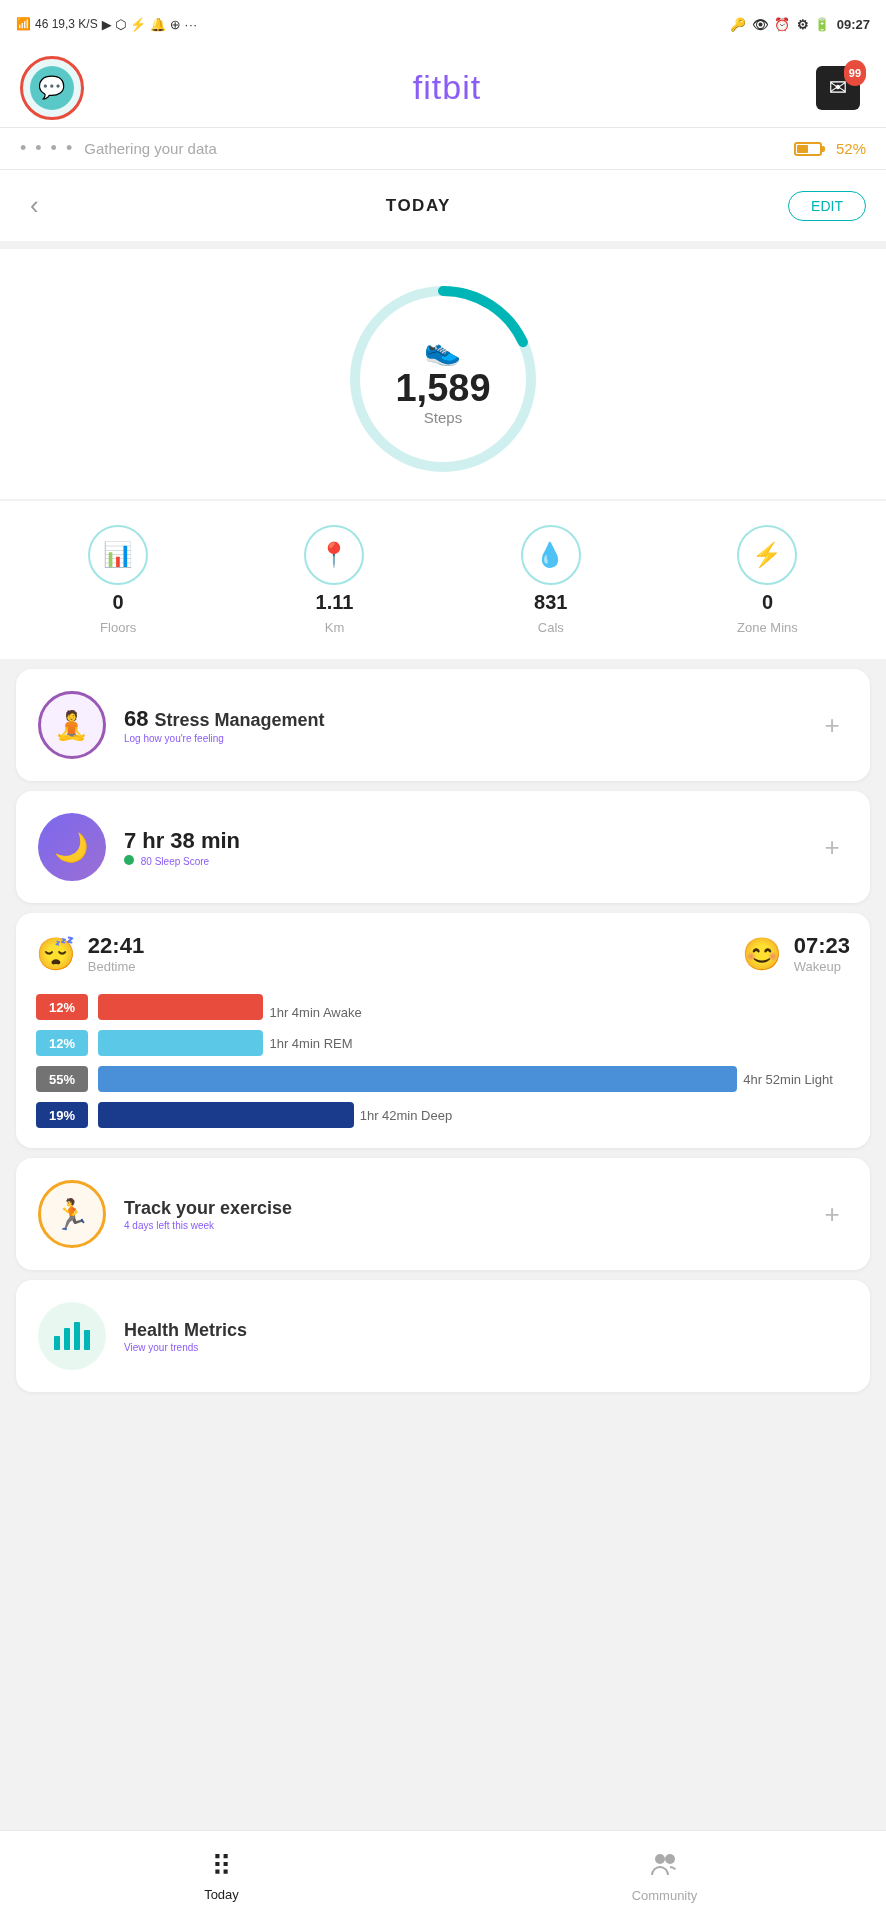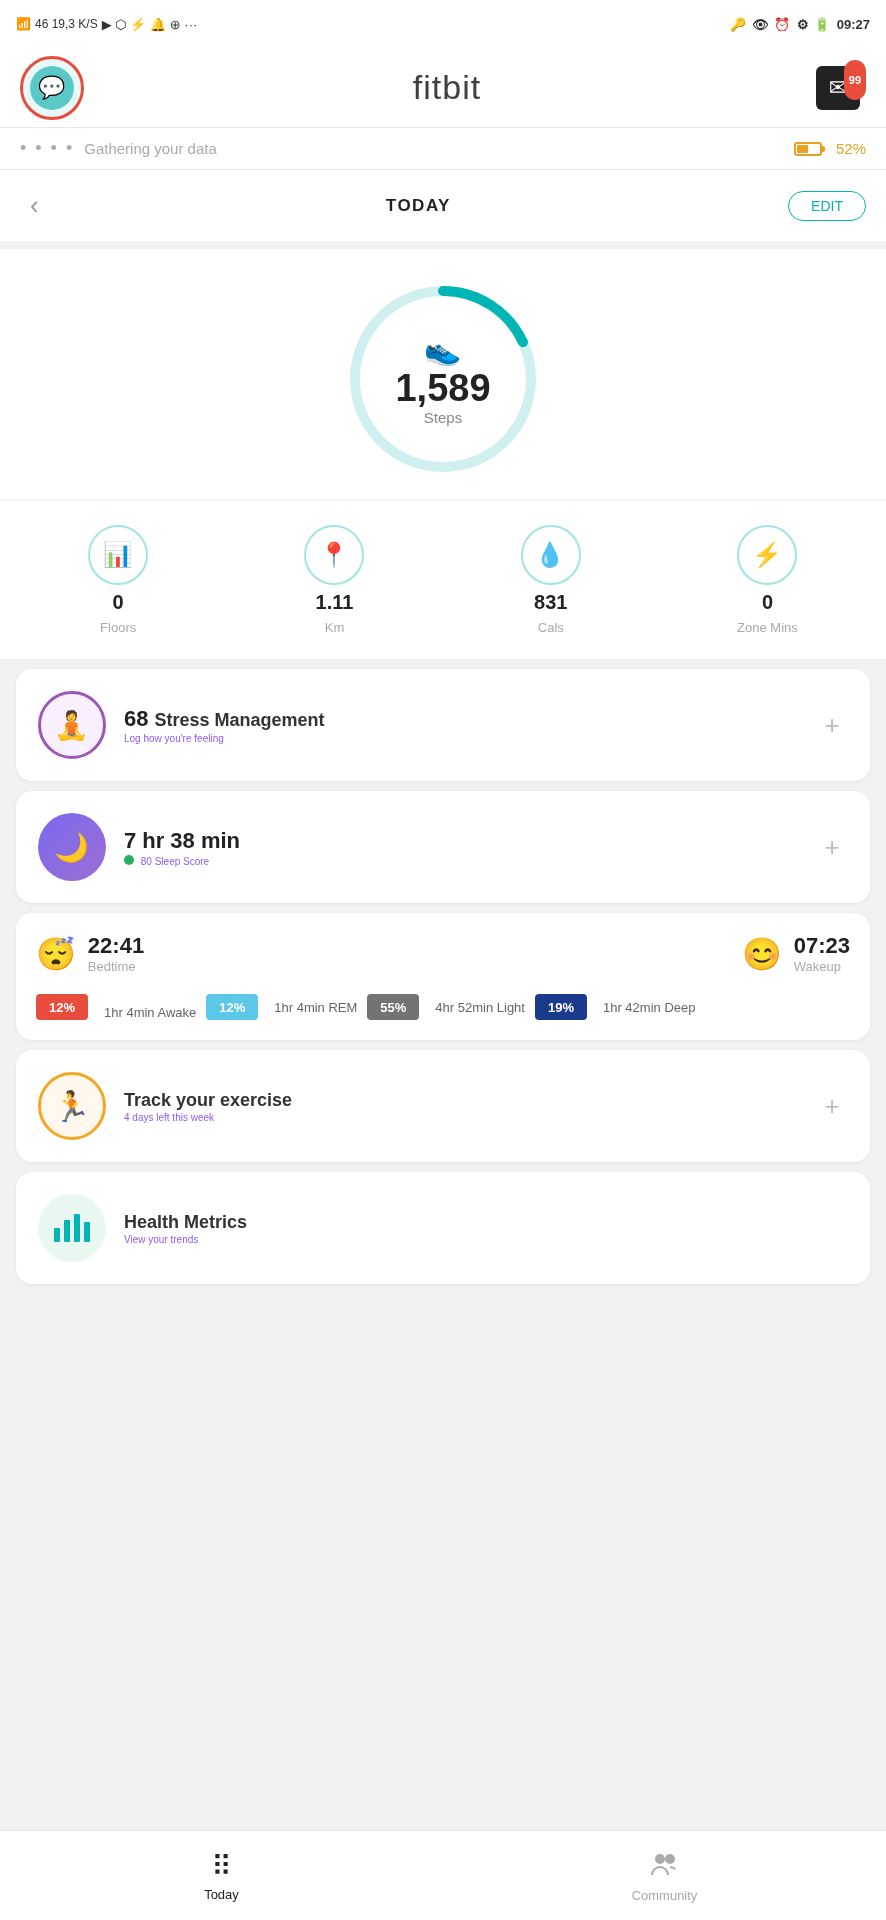--- a/index.html
+++ b/index.html
@@ -53,21 +53,21 @@
       background: #5bc8c8;
       display: flex;
       align-items: center;
       justify-content: center;
       color: white;
       font-size: 22px;
     }
     .app-title {
       font-size: 34px;
       font-weight: 300;
-      color: #404040;
+      color: #8b5cf6;
       letter-spacing: 1px;
     }
     .notification-btn {
       position: relative;
       width: 56px;
       height: 56px;
       display: flex;
       align-items: center;
       justify-content: center;
     }
@@ -84,21 +84,21 @@
     }
     .badge {
       position: absolute;
       top: 0;
       right: 0;
       background: #e74c3c;
       color: white;
       font-size: 11px;
       font-weight: 700;
       width: 22px;
-      height: 40px;
+      height: 26px;
       border-radius: 11px;
       display: flex;
       align-items: center;
       justify-content: center;
     }
 
     
     .sync-bar {
       background: #fff;
       padding: 10px 20px;
@@ -368,21 +368,21 @@
     .sleep-time-item {
       display: flex;
       align-items: center;
       gap: 12px;
     }
     .sleep-emoji { font-size: 32px; }
     .sleep-time-val { font-size: 22px; font-weight: 700; color: #222; }
     .sleep-time-label { font-size: 13px; color: #aaa; }
 
     
-    .sleep-bars { display: flex; flex-direction: row; gap: 10px; }
+    .sleep-bars { display: flex; flex-direction: column; gap: 10px; }
     .sleep-bar-row {
       display: flex;
       align-items: center;
       gap: 10px;
     }
     .sleep-bar-label-pct {
       font-size: 13px;
       font-weight: 700;
       color: white;
       display: flex;

